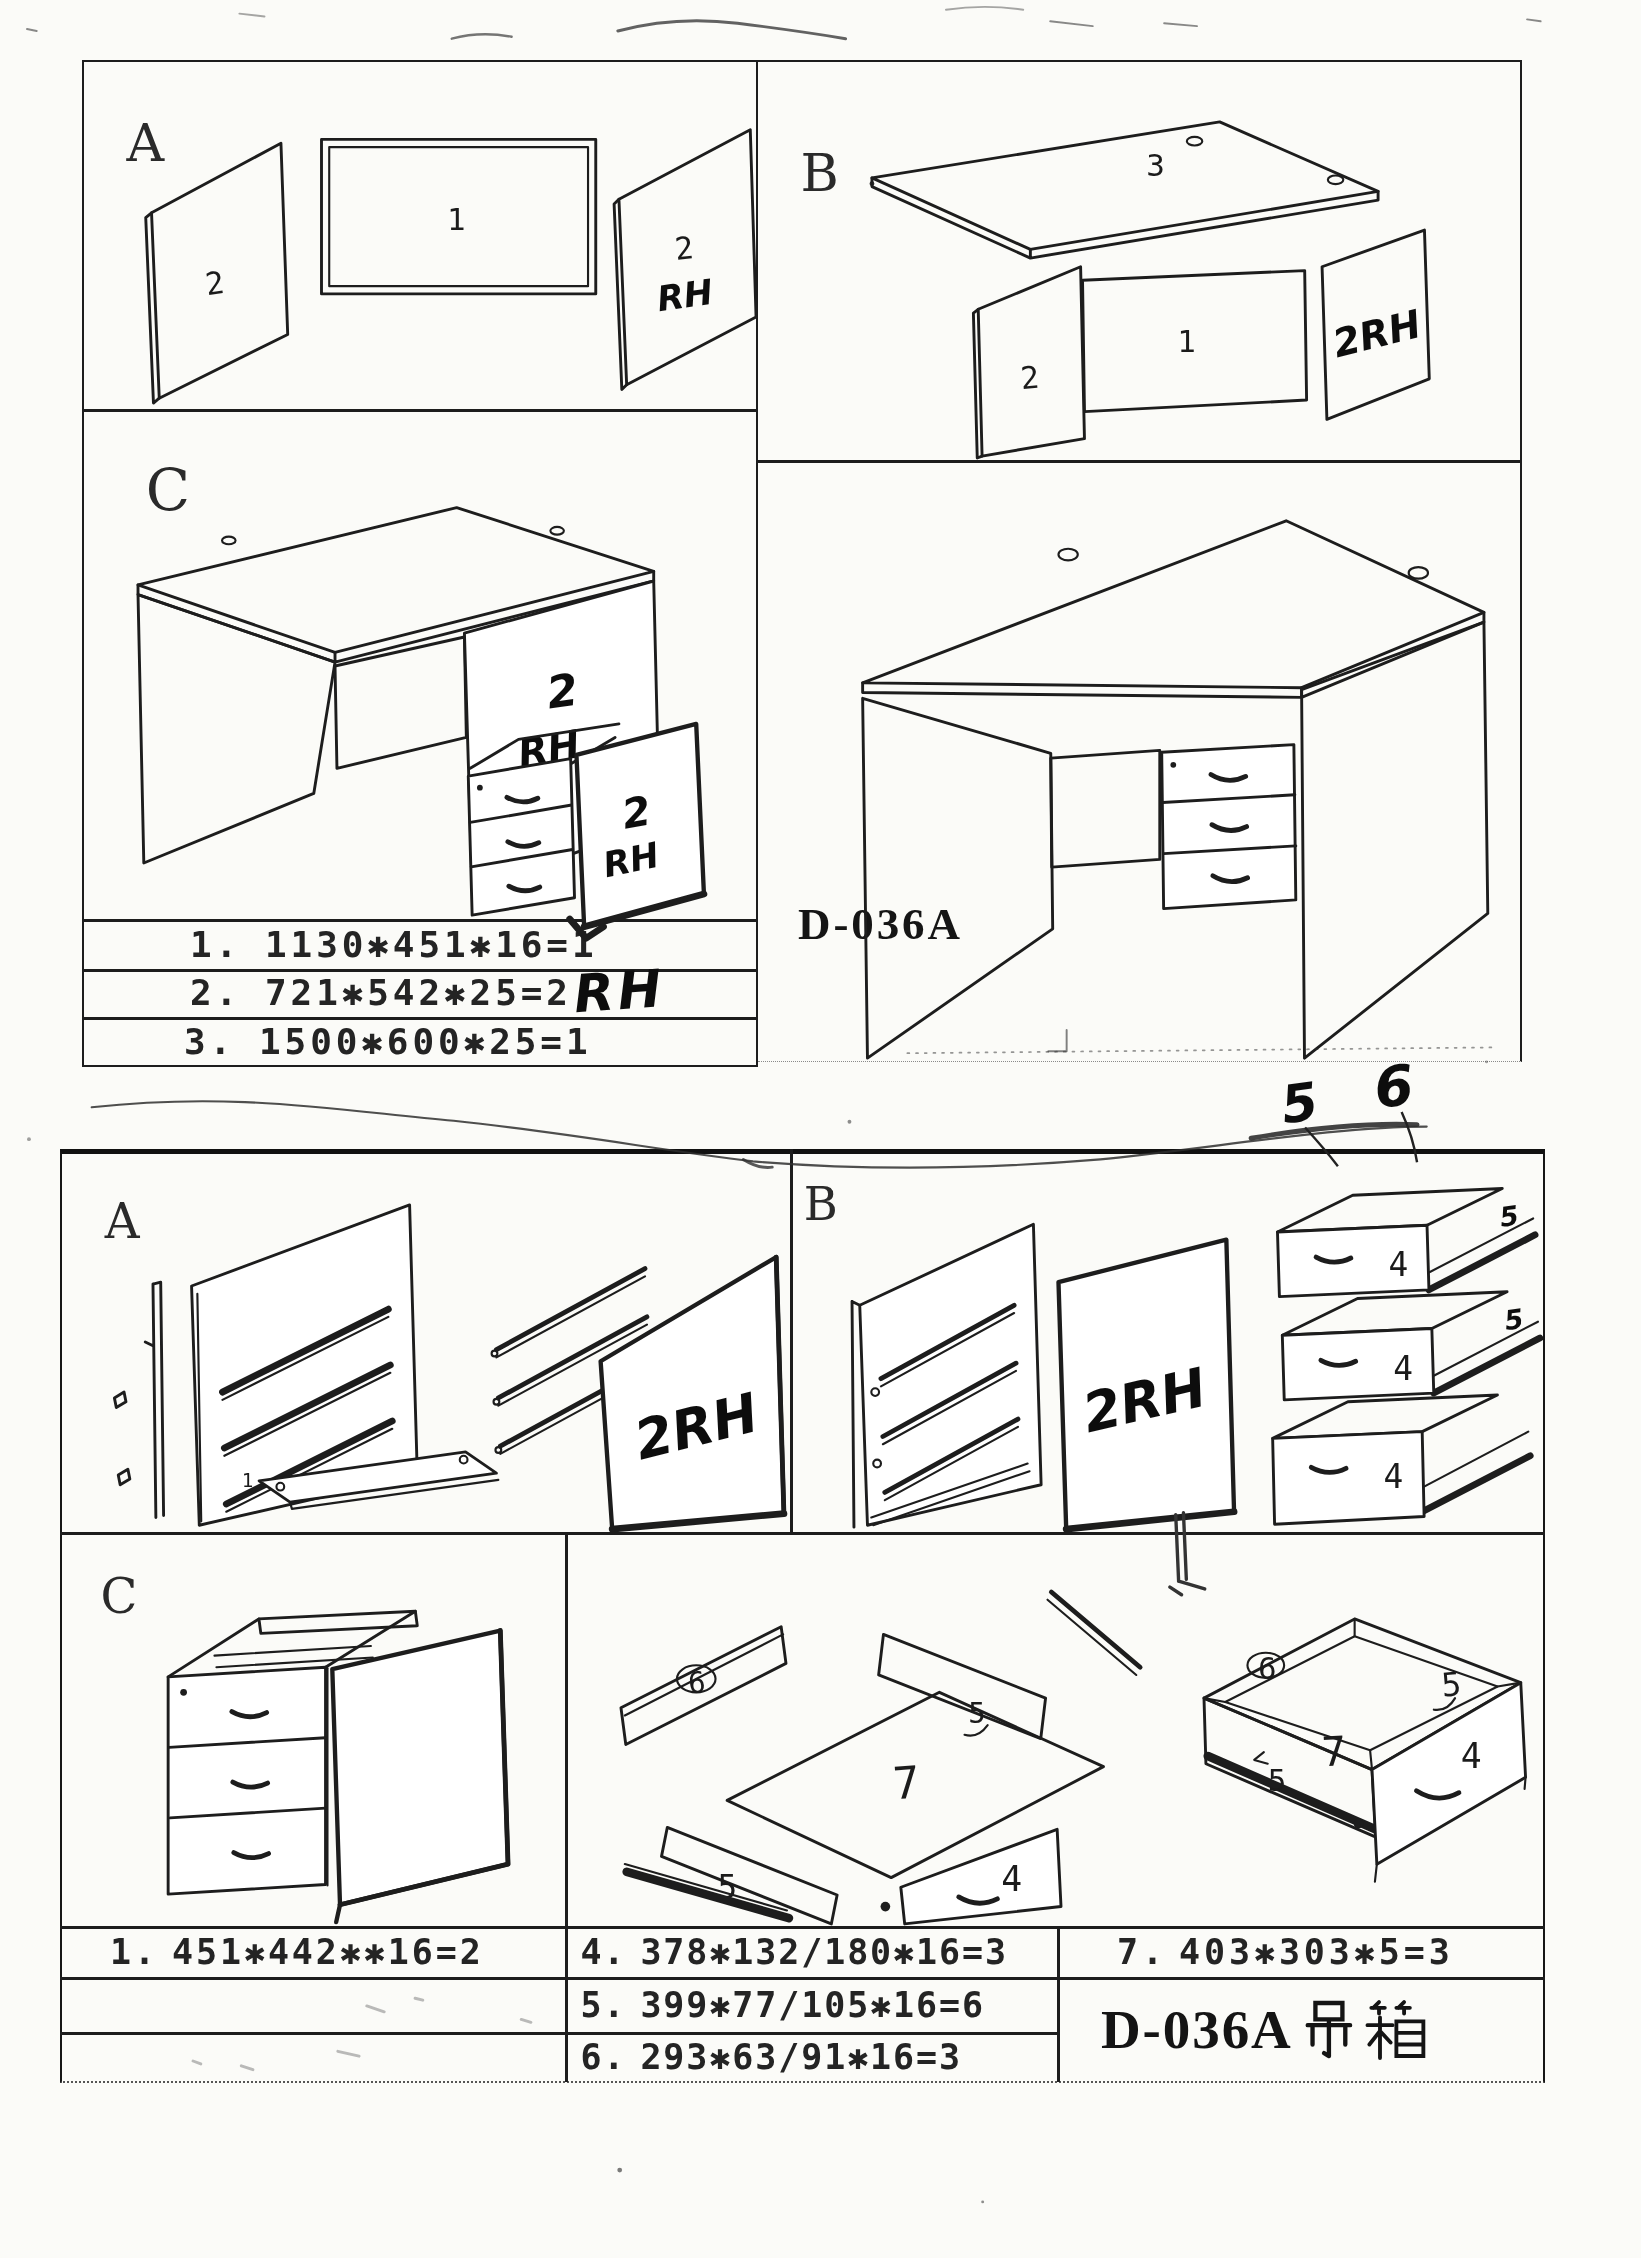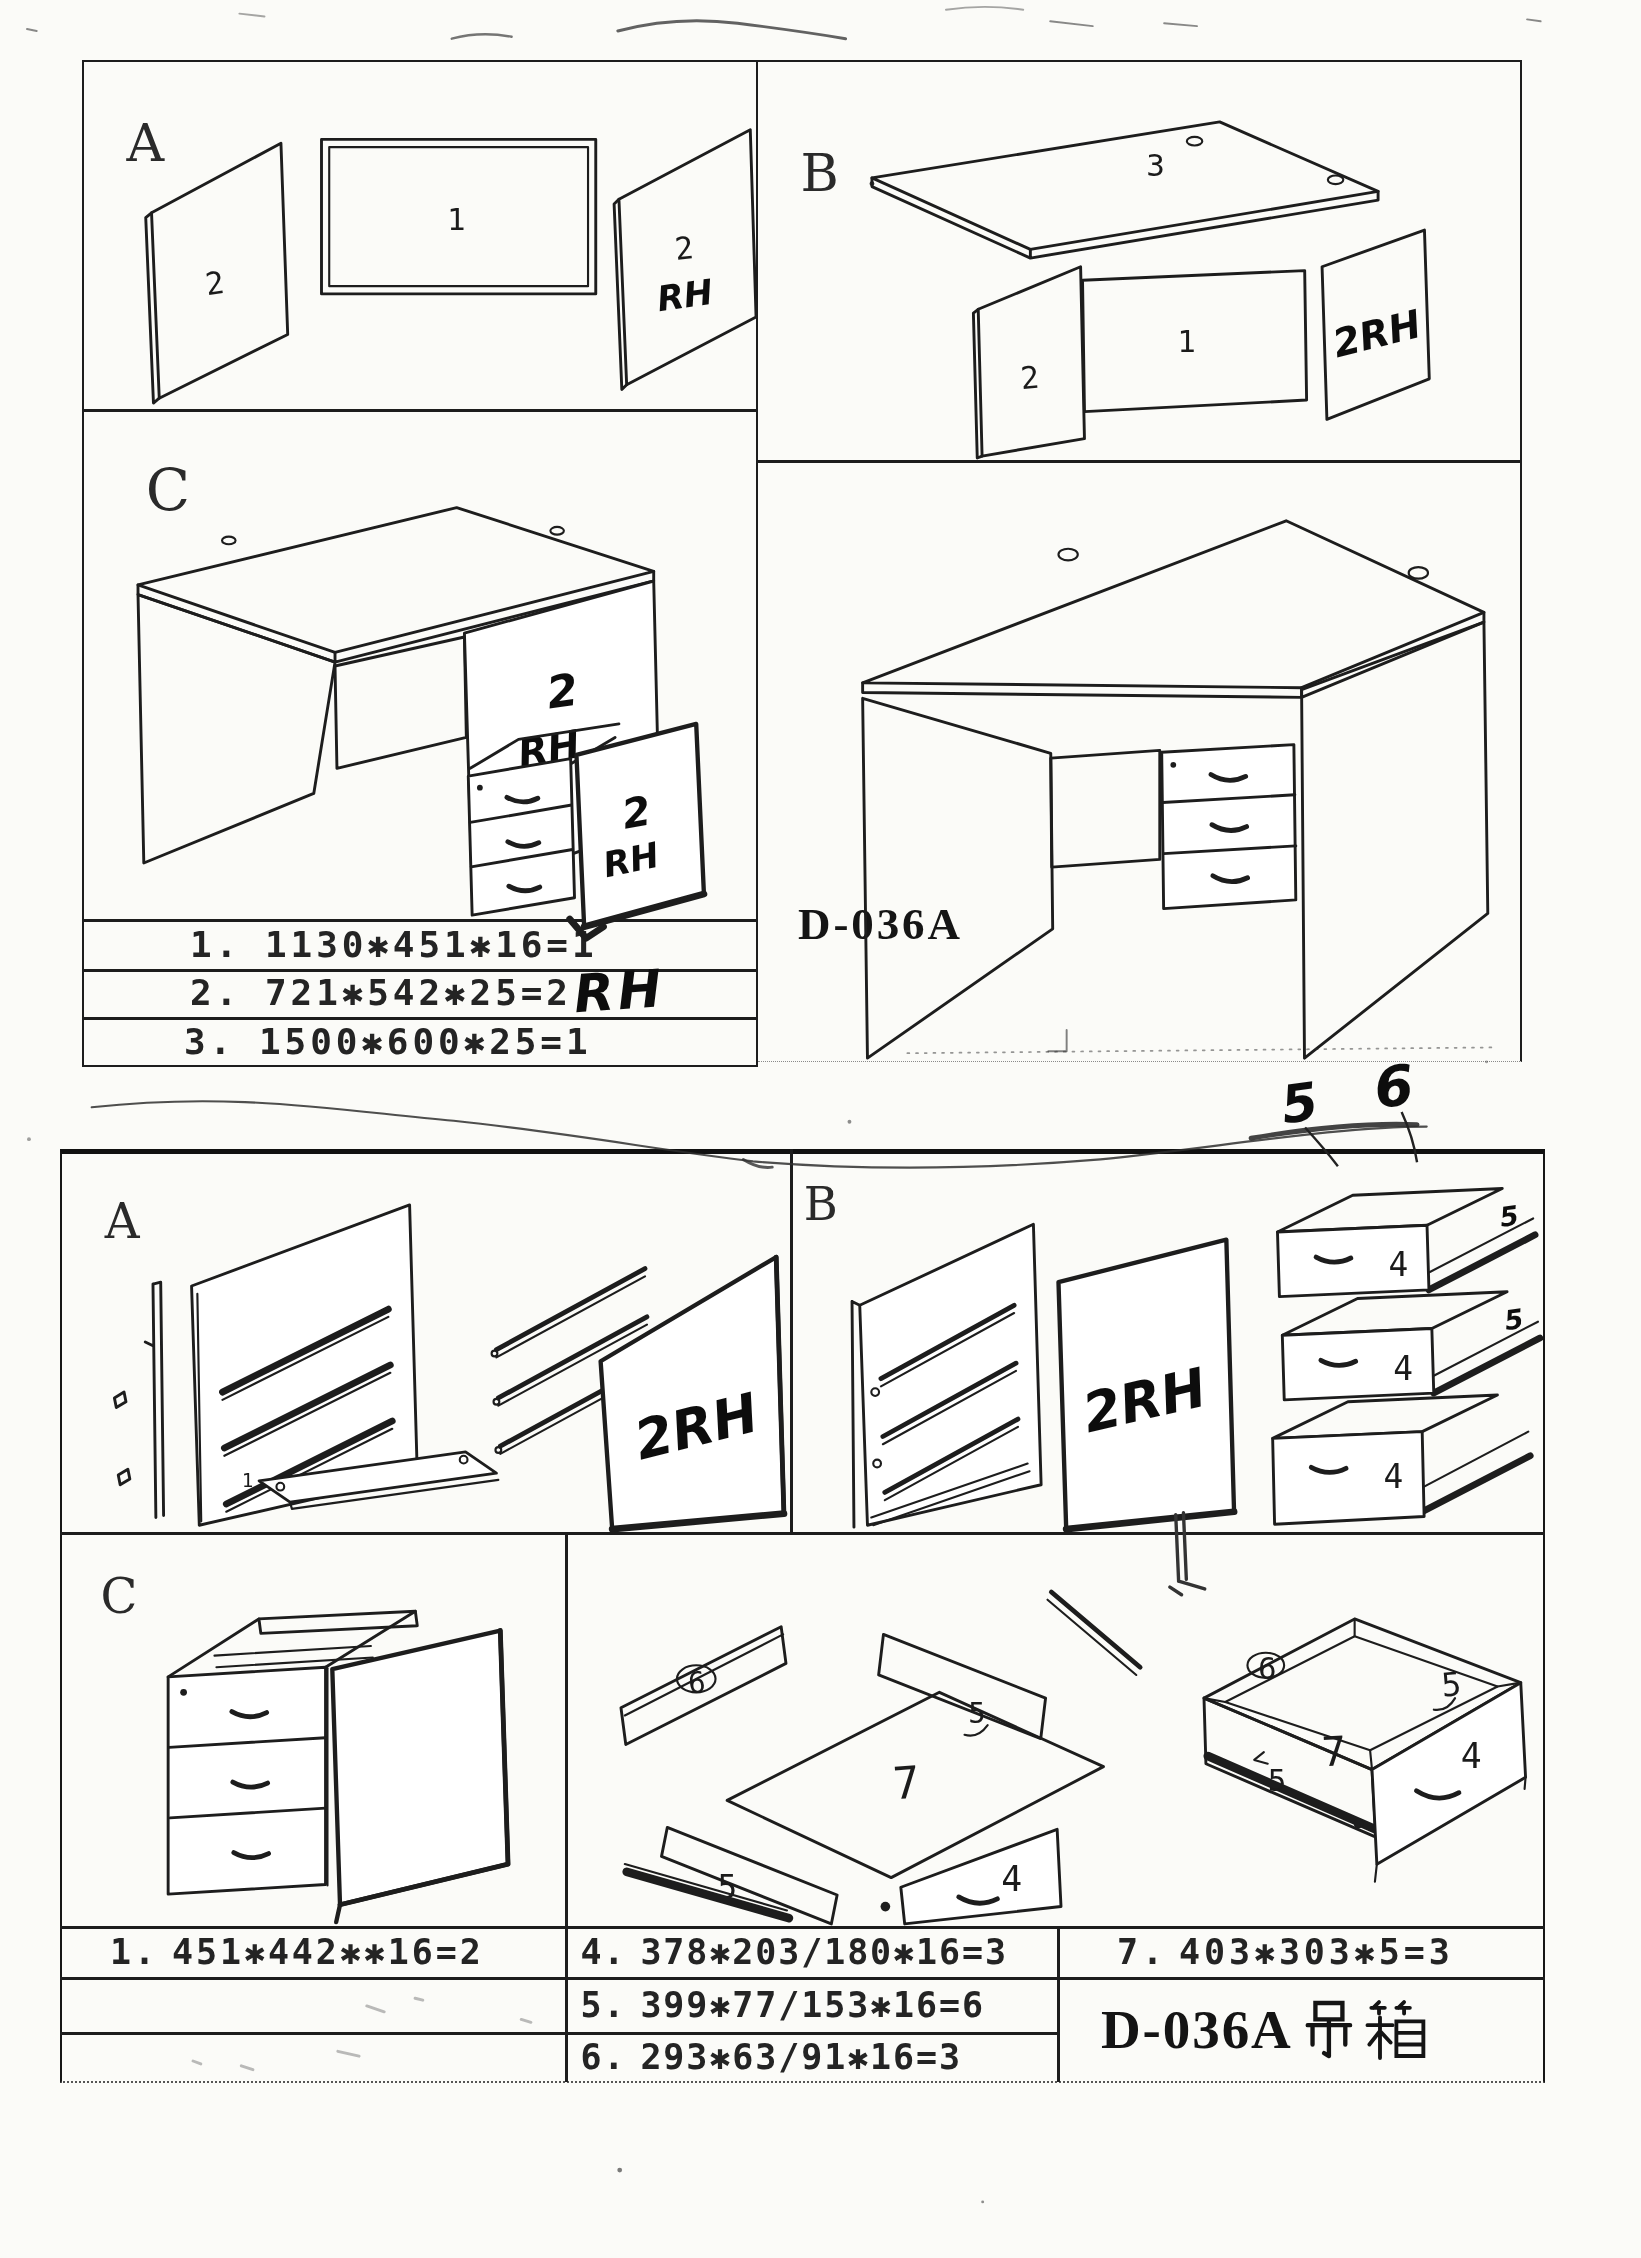--- a/index.html
+++ b/index.html
@@ -163,25 +163,25 @@
   <div class="hl" style="left:60px;top:1977px;width:1485px;"></div>
   <div class="hl" style="left:60px;top:2032px;width:1000px;"></div>
   <div class="vl" style="left:1057px;top:1926px;height:156px;"></div>
 
   <div class="trow" style="left:60px;top:1926px;width:505px;height:51px;padding-left:50px;font-size:35px;letter-spacing:2.9px;">
     <span class="no" style="width:62px;">1.</span>
     <span class="spec">451✱442✱✱16=2</span>
   </div>
   <div class="trow" style="left:565px;top:1926px;width:492px;height:51px;padding-left:15.4px;font-size:35px;letter-spacing:1.9px;">
     <span class="no" style="width:60px;">4.</span>
-    <span class="spec">378✱203/180✱16=3</span>
+    <span class="spec">378✱132/180✱16=3</span>
   </div>
   <div class="trow" style="left:565px;top:1977px;width:492px;height:55px;padding-left:15.4px;font-size:35px;letter-spacing:1.9px;">
     <span class="no" style="width:60px;">5.</span>
-    <span class="spec">399✱77/153✱16=6</span>
+    <span class="spec">399✱77/105✱16=6</span>
   </div>
   <div class="trow" style="left:565px;top:2032px;width:492px;height:50px;padding-left:15.4px;font-size:35px;letter-spacing:1.9px;">
     <span class="no" style="width:60px;">6.</span>
     <span class="spec">293✱63/91✱16=3</span>
   </div>
   <div class="trow" style="left:1057px;top:1926px;width:488px;height:51px;padding-left:60px;font-size:35px;letter-spacing:3.9px;">
     <span class="no" style="width:62px;">7.</span>
     <span class="spec">403✱303✱5=3</span>
   </div>
 

